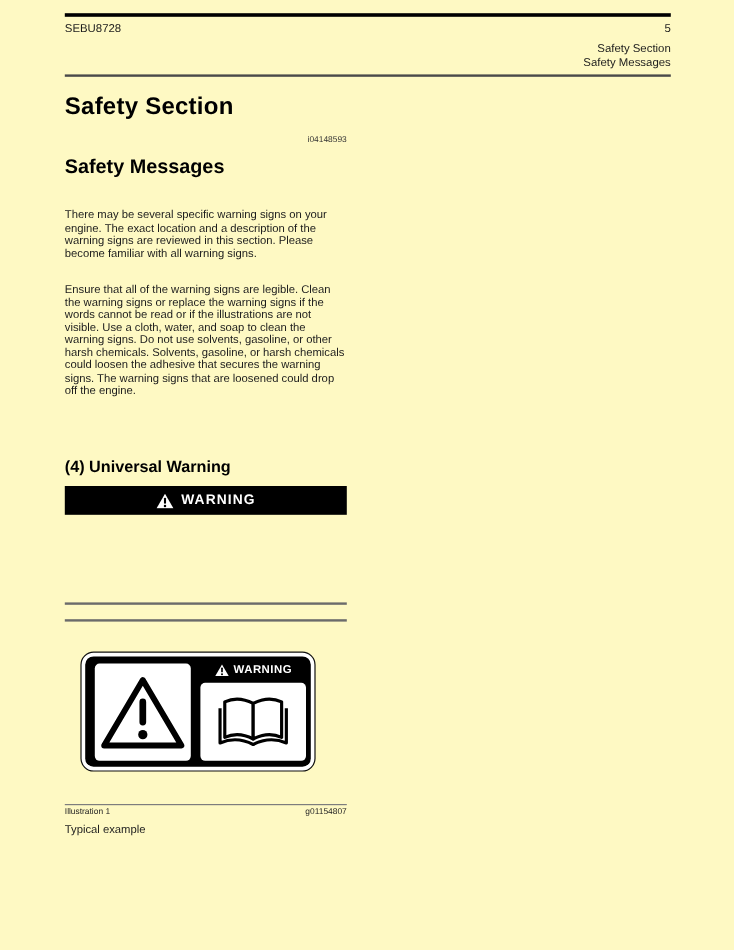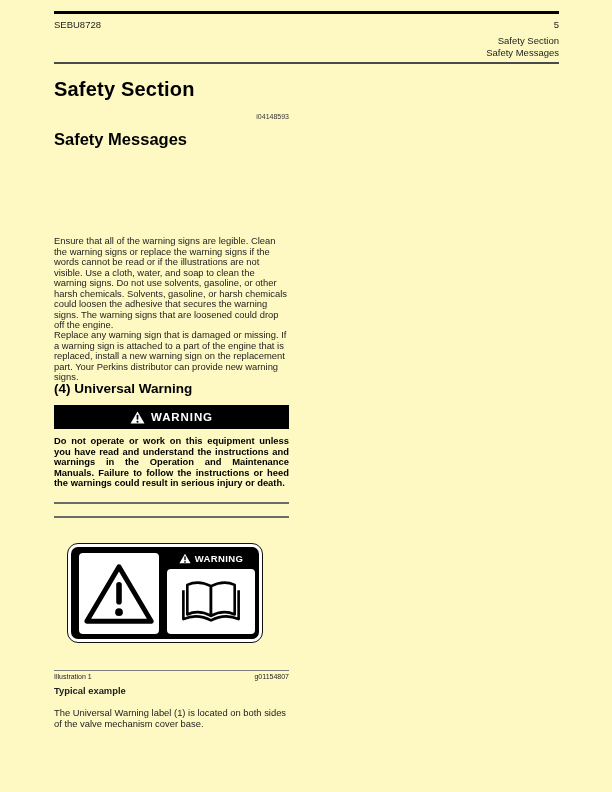--- a/index.html
+++ b/index.html
@@ -62,21 +62,21 @@
   .label-warn-text { font-size: 9.5px; font-weight: bold; letter-spacing: 0.4px; }
   .book-panel {
     position: absolute; left: 96px; top: 22px; width: 88px; height: 65px;
     background: #fff; border-radius: 4px;
     display: flex; align-items: center; justify-content: center;
   }
 
   
   .caption-rule { top: 670px; left: 54px; width: 235px; height: 1px; background: #7d7d7d; }
   .caption-row { top: 673px; left: 54px; width: 235px; display: flex; justify-content: space-between; font-size: 7px; color: #222; }
-  .subcaption { top: 686px; font-size: 9.4px; font-weight: bold; }
+  .subcaption { top: 686px; font-size: 9.4px; }
   .closing-para { top: 708px; }
 
   .icon { display: inline-flex; line-height: 0; }
 </style>
 </head>
 <body>
 
 <div class="page">
 
   <div class="abs rule-top"></div>
@@ -85,36 +85,35 @@
     <span>5</span>
   </div>
   <div class="abs header-line header-section-line">Safety Section</div>
   <div class="abs header-line header-subsection-line">Safety Messages</div>
   <div class="abs rule-header"></div>
 
   <div class="abs col page-title">Safety Section</div>
   <div class="abs col media-code">i04148593</div>
   <div class="abs col section-heading">Safety Messages</div>
 
+  <div class="abs col para p1">There may be several specific warning signs on your engine. The exact location and a description of the warning signs are reviewed in this section. Please become familiar with all warning signs.</div>
   <div class="abs col para p2">Ensure that all of the warning signs are legible. Clean the warning signs or replace the warning signs if the words cannot be read or if the illustrations are not visible. Use a cloth, water, and soap to clean the warning signs. Do not use solvents, gasoline, or other harsh chemicals. Solvents, gasoline, or harsh chemicals could loosen the adhesive that secures the warning signs. The warning signs that are loosened could drop off the engine.</div>
-  <div class="abs col para p3">Replace any warning sign that is damaged or missing. If a warning sign is attached to a part of the engine that is replaced, install a new warning sign on the replacement part. Your Perkins distributor can provide new warning signs.</div>
 
   <div class="abs col topic-heading">(4) Universal Warning</div>
 
   <div class="abs col warning-banner">
     <span class="icon">
       <svg width="15" height="13" viewBox="0 0 60 52">
         <path d="M30 2 L58 50 L2 50 Z" fill="#ffffff"></path>
         <rect x="26.5" y="15" width="7" height="20" rx="3" fill="#000000"></rect>
         <circle cx="30" cy="43" r="4.2" fill="#000000"></circle>
       </svg>
     </span>
     <span class="warning-banner-label">WARNING</span>
   </div>
-  <div class="abs col warning-body">Do not operate or work on this equipment unless you have read and understand the instructions and warnings in the Operation and Maintenance Manuals. Failure to follow the instructions or heed the warnings could result in serious injury or death.</div>
 
   <div class="abs rule-thin rule-a"></div>
   <div class="abs rule-thin rule-b"></div>
 
   <div class="abs illustration">
     <div class="label-inner">
       <div class="tri-panel">
         <span class="icon">
           <svg width="70" height="62" viewBox="0 0 100 88">
             <path d="M50 5 L96 83 L4 83 Z" fill="#ffffff" stroke="#000000" stroke-width="7" stroke-linejoin="round"></path>
@@ -145,15 +144,14 @@
     </div>
   </div>
 
   <div class="abs caption-rule"></div>
   <div class="abs caption-row">
     <span>Illustration 1</span>
     <span>g01154807</span>
   </div>
   <div class="abs col para subcaption">Typical example</div>
 
-  <div class="abs col para closing-para">The Universal Warning label (1) is located on both sides of the valve mechanism cover base.</div>
 
 </div>
 
 </body></html>

